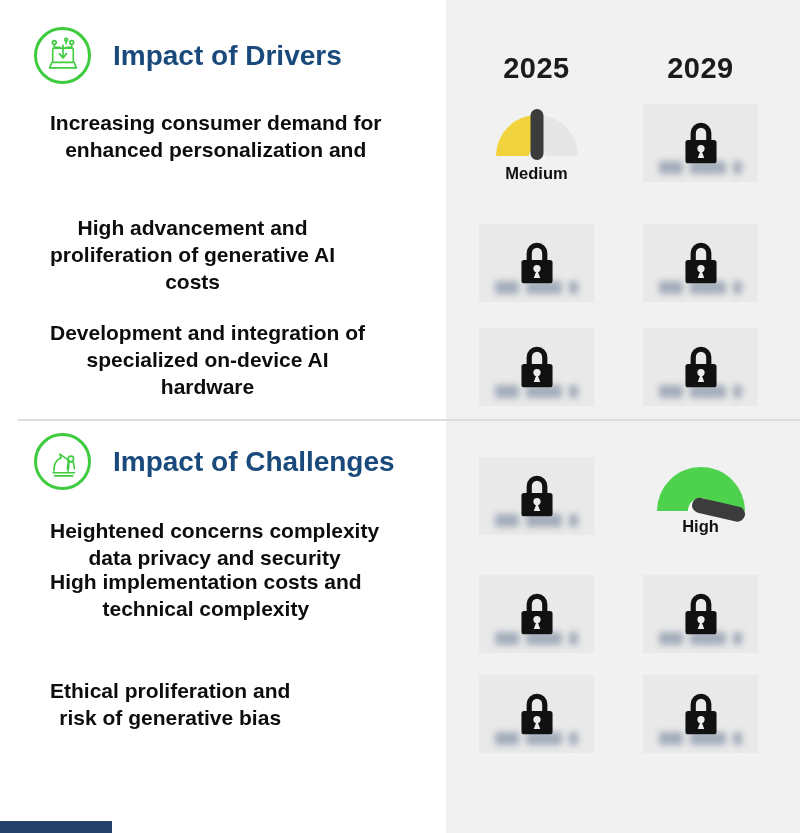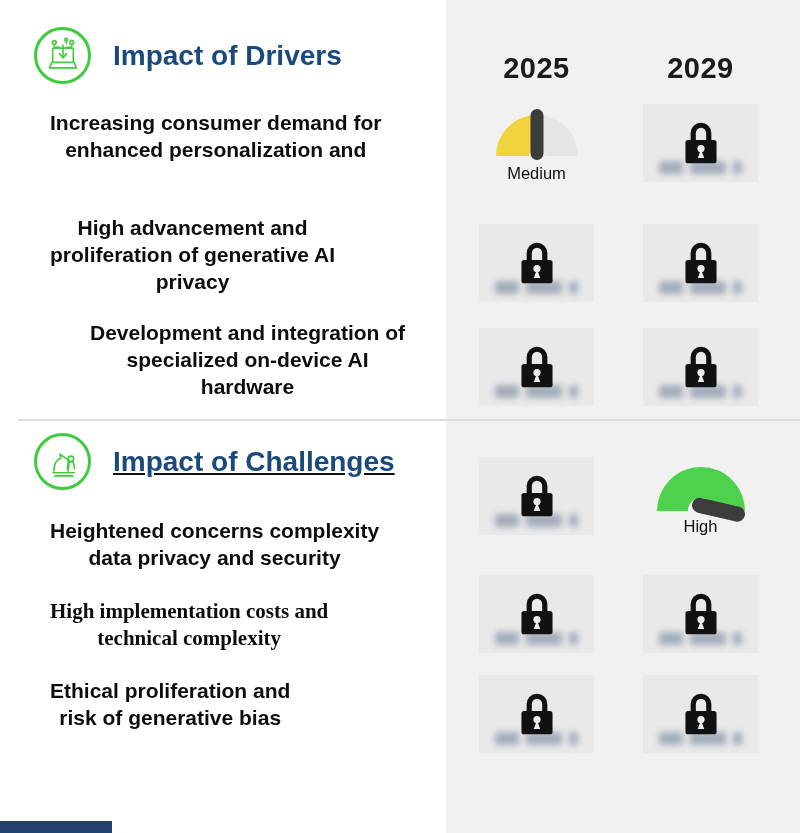--- a/index.html
+++ b/index.html
@@ -69,21 +69,21 @@
     position:absolute; left:50%; transform:translateX(-50%); top:5px;
     width:13px; height:51px; border-radius:8px; background:#3c3c3c;
   }
   .needle-right {
     position:absolute; left:49px; top:41px; width:54px; height:15px;
     border-radius:8px; background:#3c3c3c;
     transform:rotate(13deg); transform-origin:8px 50%;
   }
   .gauge-label {
     position:absolute; left:0; right:0; top:60px; text-align:center;
-    font-size:16.5px; font-weight:400; color:#111;
+    font-size:16.5px; font-weight:700; color:#111;
   }
 
   .brand-bar { position:absolute; left:0; top:821px; width:112px; height:12px; background:#24416b; }
 </style>
 </head>
 <body>
 
 <div class="stage">
 
   <div class="year-panel"></div>
@@ -106,47 +106,47 @@
     <span class="section-title">Impact of Drivers</span>
   </div>
 
   <div class="item" style="top:109px;">
     <span>Increasing consumer demand for</span>
     <span>enhanced personalization and</span>
   </div>
   <div class="item" style="top:214px;">
     <span>High advancement and</span>
     <span>proliferation of generative AI</span>
-    <span>privacy</span>
-  </div>
-  <div class="item" style="top:319px;margin-left:40px;">
+    <span>costs</span>
+  </div>
+  <div class="item" style="top:319px;">
     <span>Development and integration of</span>
     <span>specialized on-device AI</span>
     <span>hardware</span>
   </div>
 
   <div class="divider"></div>
 
-  <div class="section-header" style="top:433px;text-decoration:underline;">
+  <div class="section-header" style="top:433px;">
     <span class="circle-icon">
       <svg viewBox="0 0 48 48" fill="none" stroke="#3ecb3e" stroke-width="2" stroke-linecap="round" stroke-linejoin="round">
         <path d="M12.5 35.5 c0 -9.5 3 -14.5 9 -16.5 l-1.5 -5 6.5 4.5 c5 1.5 6 7.5 3.8 17"></path>
         <circle cx="34" cy="20" r="3.4"></circle>
         <path d="M30.8 24 h6.4 M31 24 l-1.6 8.5 M37 24 l1.6 8.5"></path>
         <path d="M11.5 37.5 h27 M13.5 41.5 h23"></path>
       </svg>
     </span>
     <span class="section-title">Impact of Challenges</span>
   </div>
 
   <div class="item" style="top:517px;">
     <span>Heightened concerns complexity</span>
     <span>data privacy and security</span>
   </div>
-  <div class="item" style="top:598px;font-family:Liberation Serif, serif;">
+  <div class="item" style="top:568px;">
     <span>High implementation costs and</span>
     <span>technical complexity</span>
   </div>
   <div class="item" style="top:677px;">
     <span>Ethical proliferation and</span>
     <span>risk of generative bias</span>
   </div>
 
   <div class="gauge" style="left:479px; top:104px;">
     <div class="arc arc-medium"></div>

